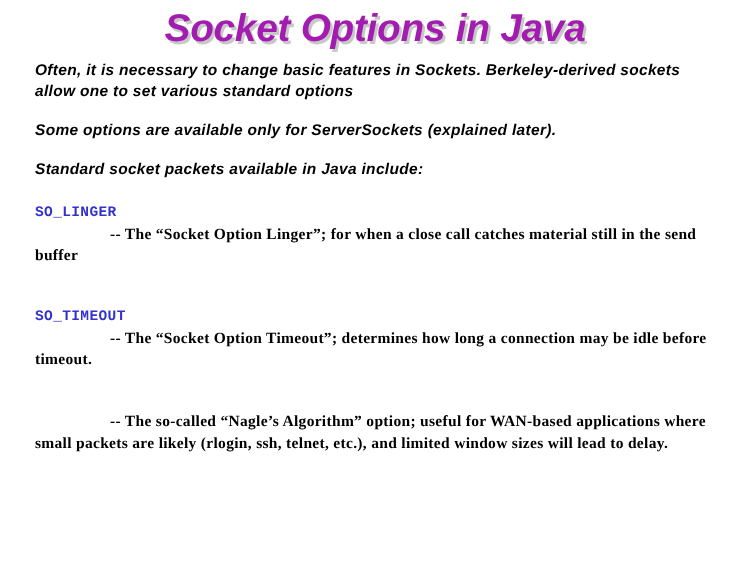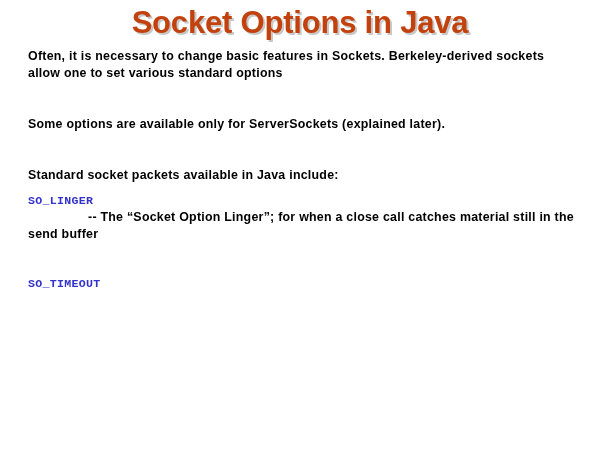--- a/index.html
+++ b/index.html
@@ -24,64 +24,66 @@
     position: absolute;
     left: 0;
     top: 6px;
     width: 600px;
     text-align: center;
     font-family: "Liberation Sans", sans-serif;
     font-weight: bold;
     font-size: 31px;
     line-height: 34px;
     letter-spacing: -0.2px;
-    color: #c2410c;
+    color: #a21caf;
     text-shadow: 2px 2px 0 #c8c8c8;
     white-space: nowrap;
+    font-style: italic;
   }
 
   
   .body-area {
     position: absolute;
     left: 28px;
     top: 48px;
     width: 552px;
   }
 
   .para {
     font-family: "Liberation Sans", sans-serif;
     font-weight: bold;
     font-size: 12.4px;
     line-height: 17px;
     color: #000000;
     margin: 0;
     letter-spacing: 0.25px;
+    font-style: italic;
   }
 
   .para.gap-1   { margin-top: 0; }
-  .para.gap-2   { margin-top: 34px; }
+  .para.gap-2   { margin-top: 14px; }
 
   
   .option-block {
     margin-top: 33px;
   }
-  .option-block.first { margin-top: 9px; }
+  .option-block.first { margin-top: 19px; }
 
   .option-name {
     font-family: "Liberation Mono", "DejaVu Sans Mono", monospace;
     font-weight: bold;
     font-size: 11.6px;
     line-height: 15px;
     color: #3333cc;
     letter-spacing: 0.3px;
     white-space: pre;
   }
 
   .option-desc {
-    font-family: Liberation Sans, sans-serif;
+    font-family: Liberation Serif, serif;
     font-weight: bold;
     font-size: 12.4px;
     line-height: 17px;
     color: #000000;
     letter-spacing: 0.25px;
     margin-top: 1px;
   }
 
   .indent {
     display: inline-block;
@@ -105,19 +107,25 @@
 
     <div class="option-block first">
       <div class="option-name">SO_LINGER</div>
       <div class="option-desc">
         <span class="indent"></span><span>-- The “Socket Option Linger”; for when a close call catches material still in the send buffer</span>
       </div>
     </div>
 
     <div class="option-block">
       <div class="option-name">SO_TIMEOUT</div>
+      <div class="option-desc">
+        <span class="indent"></span><span>-- The “Socket Option Timeout”; determines how long a connection may be idle before timeout.</span>
+      </div>
     </div>
 
     <div class="option-block">
+      <div class="option-desc">
+        <span class="indent"></span><span>-- The so-called “Nagle’s Algorithm” option; useful for WAN-based applications where small packets are likely (rlogin, ssh, telnet, etc.), and limited window sizes will lead to delay.</span>
+      </div>
     </div>
 
   </div>
 </div>
 
 </body></html>

